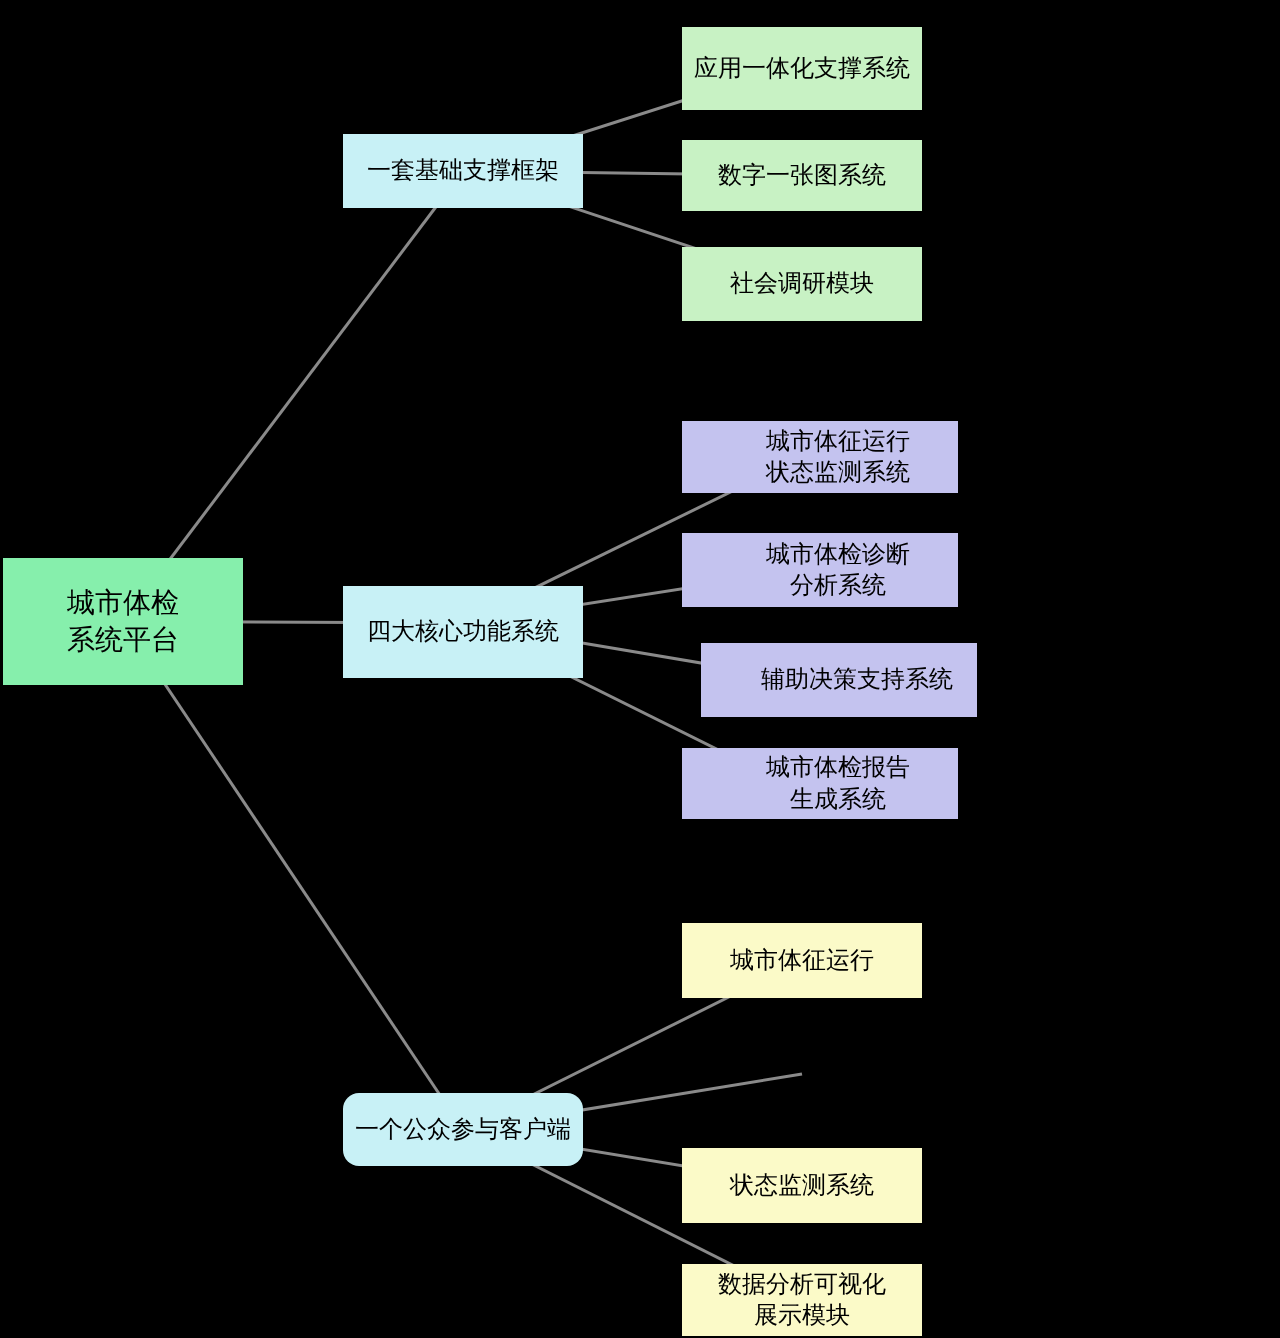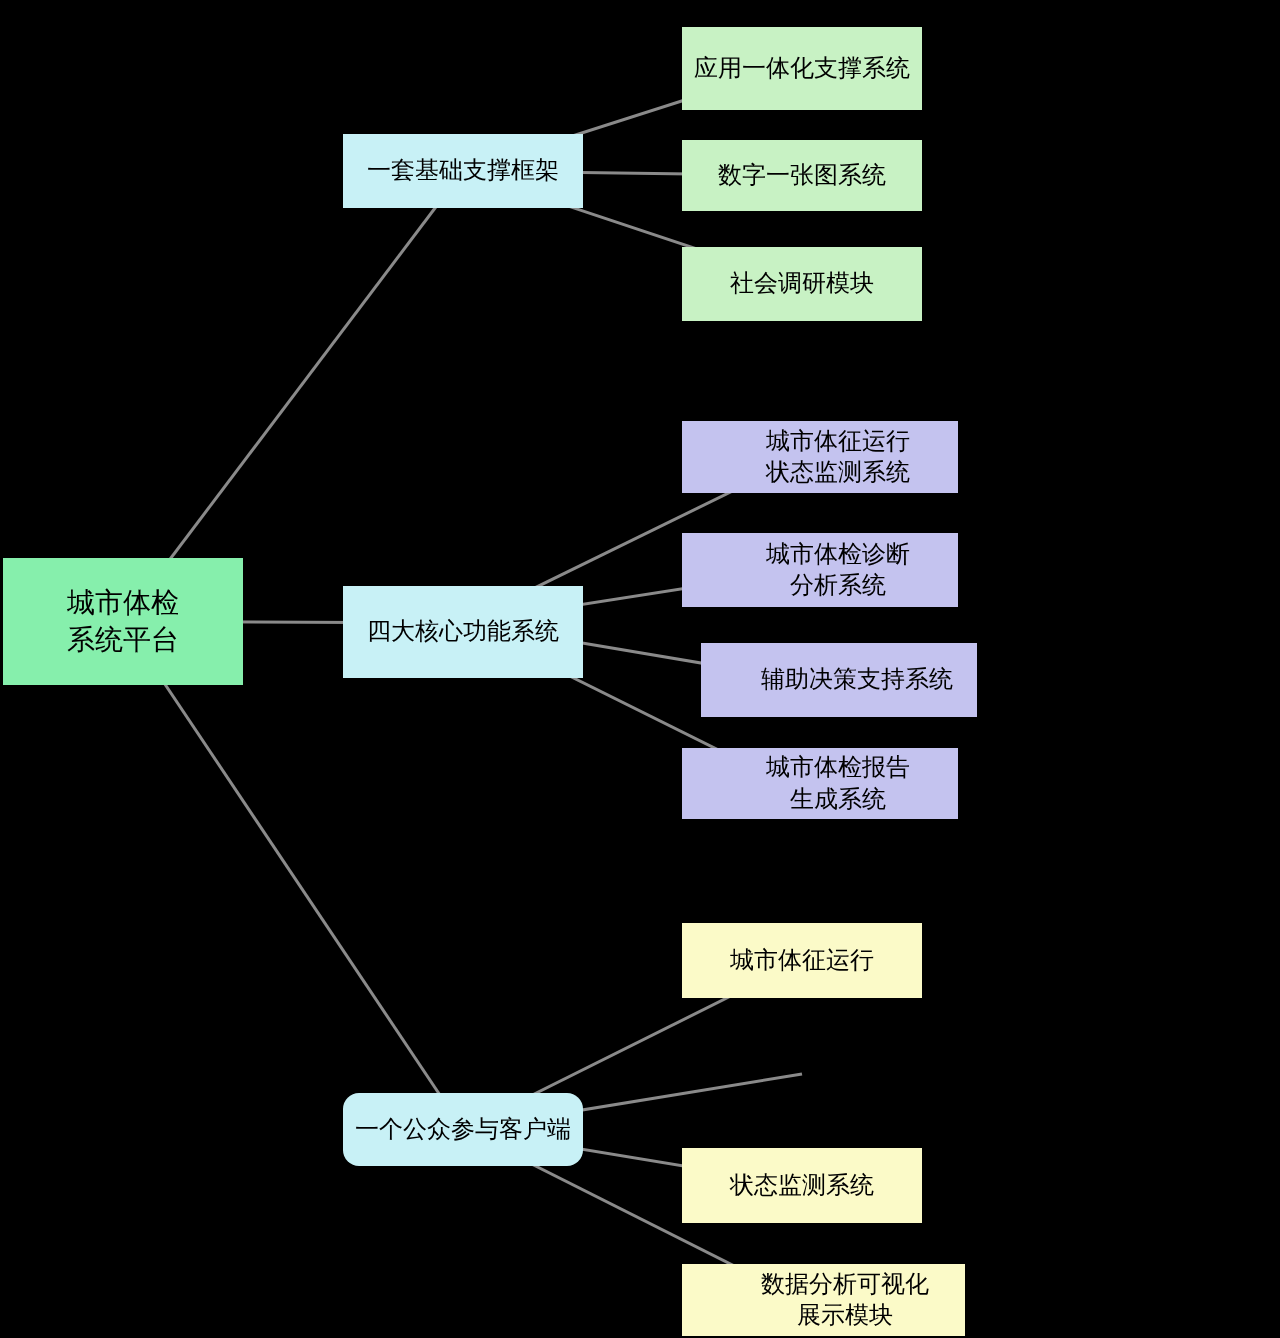--- a/index.html
+++ b/index.html
@@ -23,21 +23,21 @@
   #n-g1{top:27px;height:83px;}
   #n-g2{top:140px;height:71px;}
   #n-g3{top:247px;height:74px;}
   #n-p1{top:421px;height:72px;}
   #n-p2{top:533px;height:74px;}
   #n-p3{top:643px;height:74px;margin-left:19px;}
   #n-p4{top:748px;height:71px;}
   #n-y1{top:923px;height:75px;}
   #n-y2{top:1037px;height:74px;}
   #n-y3{top:1148px;height:75px;}
-  #n-y4{top:1264px;height:72px;padding-left:43px;}
+  #n-y4{top:1264px;height:72px;}
   line{stroke:#8A8A8A;stroke-width:3;}
 </style>
 </head>
 <body>
 
 <div id="canvas">
 
   <svg id="edges" viewBox="0 0 1280 1338">
     <line x1="123" y1="621.5" x2="463" y2="171"></line>
     <line x1="123" y1="621.5" x2="463" y2="623"></line>

